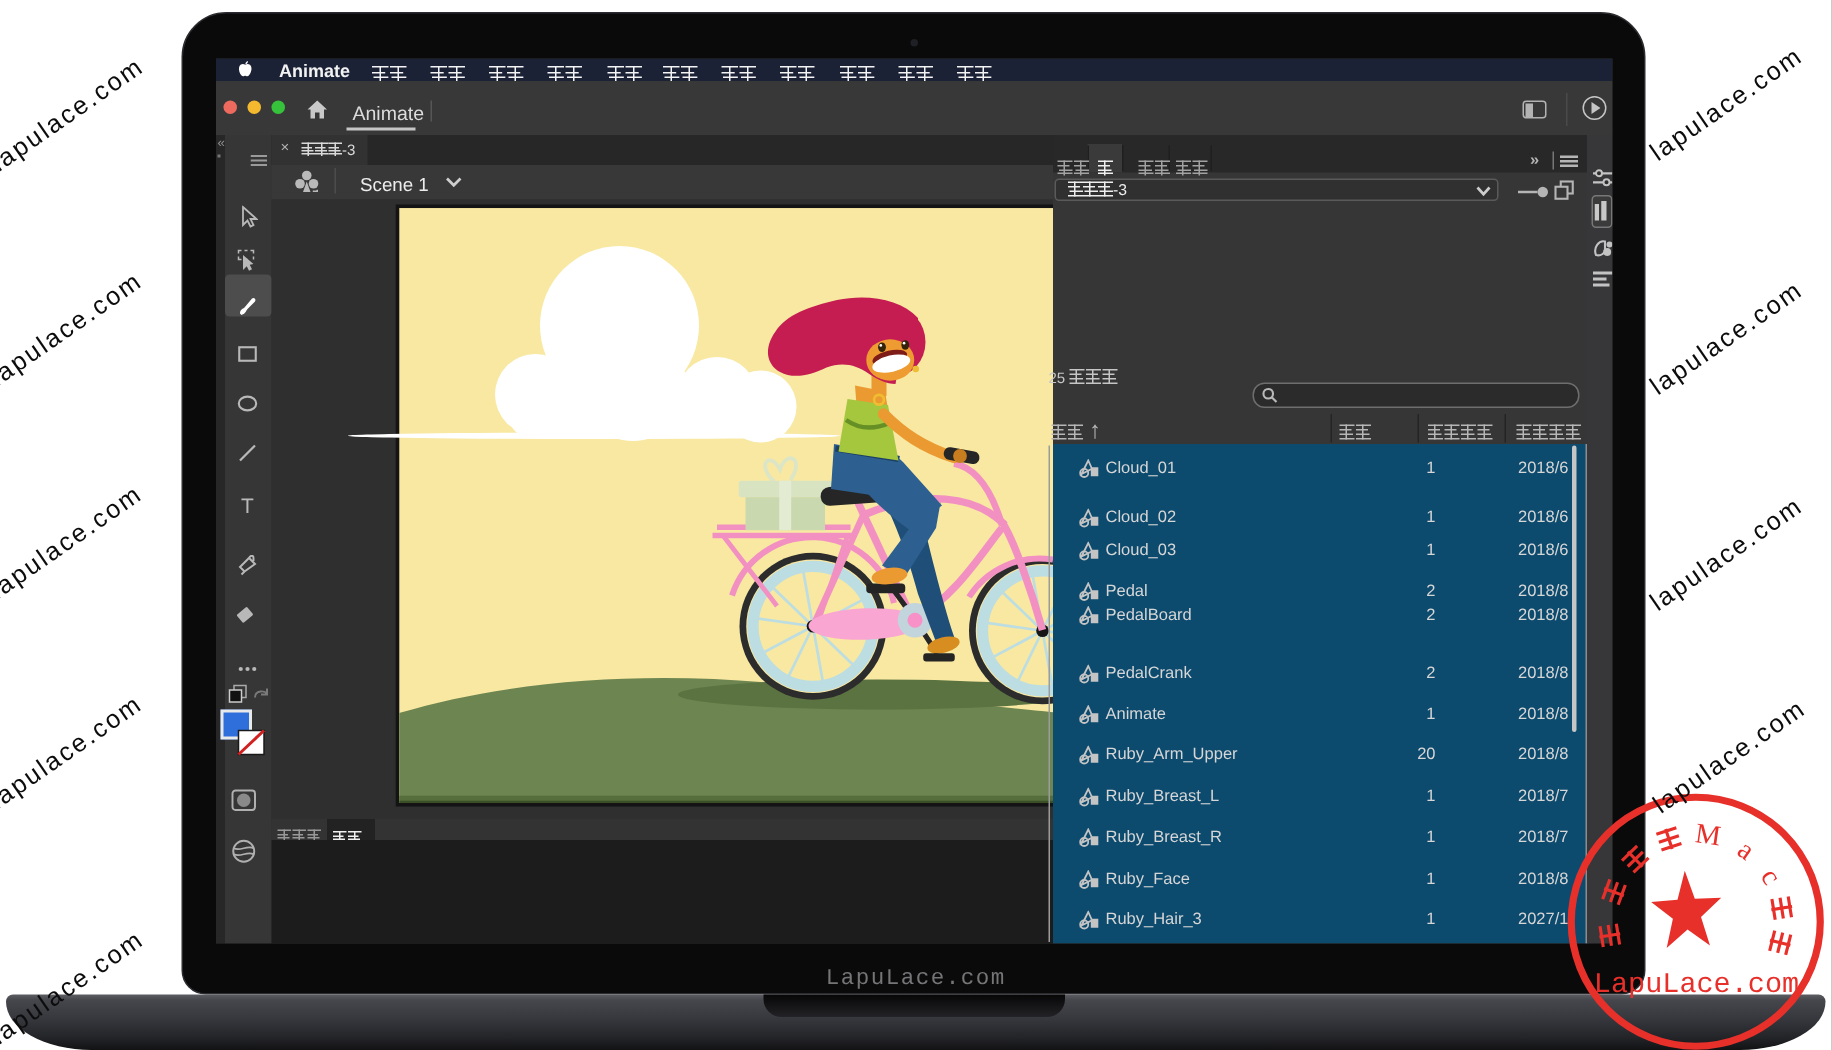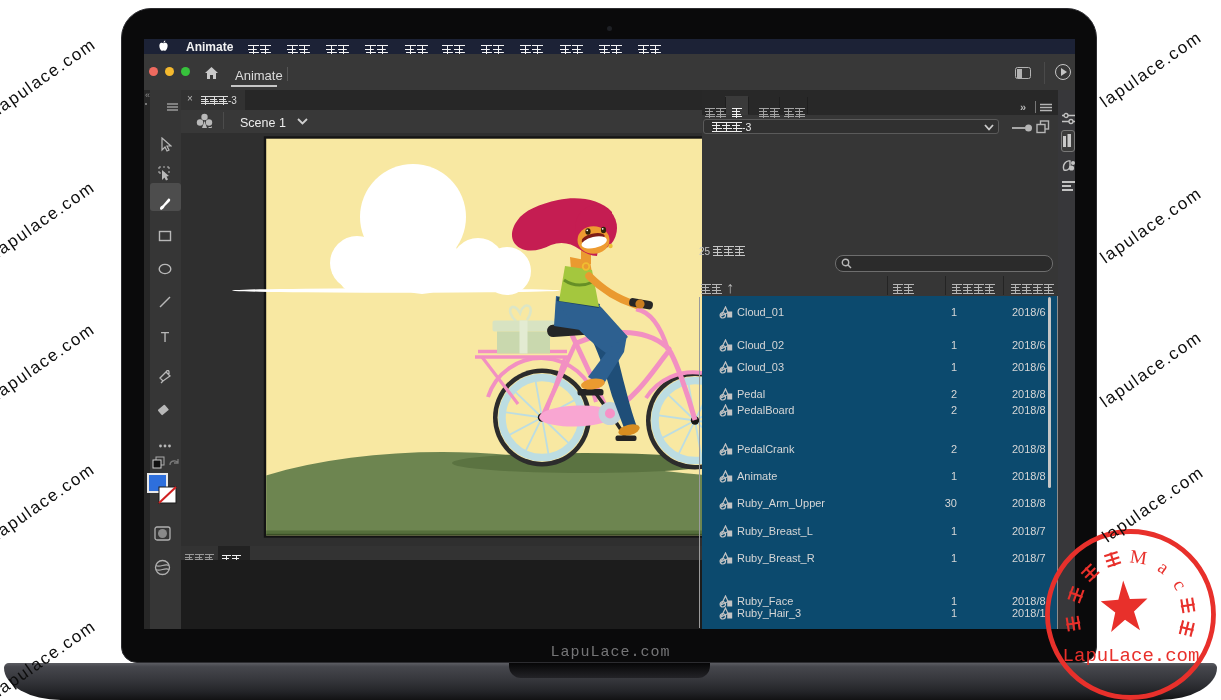--- a/index.html
+++ b/index.html
@@ -399,21 +399,21 @@
           <span class="rcount">1</span>
           <span class="rdate">2018/8</span>
         </div>
 <div class="row" style="top:194.95px">
           <svg class="ricon" width="14" height="13" viewBox="0 0 14 13">
             <path d="M2,10 L6.5,1 L9,6.5 Z" fill="none" stroke="#c4c4c4" stroke-width="1.2"></path>
             <circle cx="3.8" cy="9.3" r="2.7" fill="none" stroke="#c4c4c4" stroke-width="1.2"></circle>
             <rect x="8.2" y="5.5" width="5" height="6" fill="#c4c4c4"></rect>
           </svg>
           <span class="rname">Ruby_Arm_Upper</span>
-          <span class="rcount">30</span>
+          <span class="rcount">20</span>
           <span class="rdate">2018/8</span>
         </div>
 <div class="row" style="top:222.25px">
           <svg class="ricon" width="14" height="13" viewBox="0 0 14 13">
             <path d="M2,10 L6.5,1 L9,6.5 Z" fill="none" stroke="#c4c4c4" stroke-width="1.2"></path>
             <circle cx="3.8" cy="9.3" r="2.7" fill="none" stroke="#c4c4c4" stroke-width="1.2"></circle>
             <rect x="8.2" y="5.5" width="5" height="6" fill="#c4c4c4"></rect>
           </svg>
           <span class="rname">Ruby_Breast_L</span>
           <span class="rcount">1</span>
@@ -422,39 +422,39 @@
 <div class="row" style="top:249.55px">
           <svg class="ricon" width="14" height="13" viewBox="0 0 14 13">
             <path d="M2,10 L6.5,1 L9,6.5 Z" fill="none" stroke="#c4c4c4" stroke-width="1.2"></path>
             <circle cx="3.8" cy="9.3" r="2.7" fill="none" stroke="#c4c4c4" stroke-width="1.2"></circle>
             <rect x="8.2" y="5.5" width="5" height="6" fill="#c4c4c4"></rect>
           </svg>
           <span class="rname">Ruby_Breast_R</span>
           <span class="rcount">1</span>
           <span class="rdate">2018/7</span>
         </div>
-<div class="row" style="top:292px">
+<div class="row" style="top:277px">
           <svg class="ricon" width="14" height="13" viewBox="0 0 14 13">
             <path d="M2,10 L6.5,1 L9,6.5 Z" fill="none" stroke="#c4c4c4" stroke-width="1.2"></path>
             <circle cx="3.8" cy="9.3" r="2.7" fill="none" stroke="#c4c4c4" stroke-width="1.2"></circle>
             <rect x="8.2" y="5.5" width="5" height="6" fill="#c4c4c4"></rect>
           </svg>
           <span class="rname">Ruby_Face</span>
           <span class="rcount">1</span>
           <span class="rdate">2018/8</span>
         </div>
 <div class="row" style="top:304.15000000000003px">
           <svg class="ricon" width="14" height="13" viewBox="0 0 14 13">
             <path d="M2,10 L6.5,1 L9,6.5 Z" fill="none" stroke="#c4c4c4" stroke-width="1.2"></path>
             <circle cx="3.8" cy="9.3" r="2.7" fill="none" stroke="#c4c4c4" stroke-width="1.2"></circle>
             <rect x="8.2" y="5.5" width="5" height="6" fill="#c4c4c4"></rect>
           </svg>
           <span class="rname">Ruby_Hair_3</span>
           <span class="rcount">1</span>
-          <span class="rdate">2018/1</span>
+          <span class="rdate">2027/1</span>
         </div>
 </div>
 <div class="abs" style="left:554.5px;top:258px;width:1.5px;height:331px;background:#9b9b9b"></div>
 <div class="abs" style="left:903.5px;top:258px;width:3px;height:191px;background:#c6c6c6;border-radius:2px"></div>
 <div class="abs" style="left:912.5px;top:257px;width:1.5px;height:333px;background:#8d8d8d"></div>
 <div class="abs dock"></div>
 <svg class="abs" style="left:917.5px;top:73px" width="13" height="13">
         <path d="M0,3.5 H13 M0,9.5 H13" stroke="#c3c3c3" stroke-width="1.5"></path>
         <circle cx="4" cy="3.5" r="2" fill="#2e2e2e" stroke="#c3c3c3" stroke-width="1.3"></circle>
         <circle cx="9" cy="9.5" r="2" fill="#2e2e2e" stroke="#c3c3c3" stroke-width="1.3"></circle>

